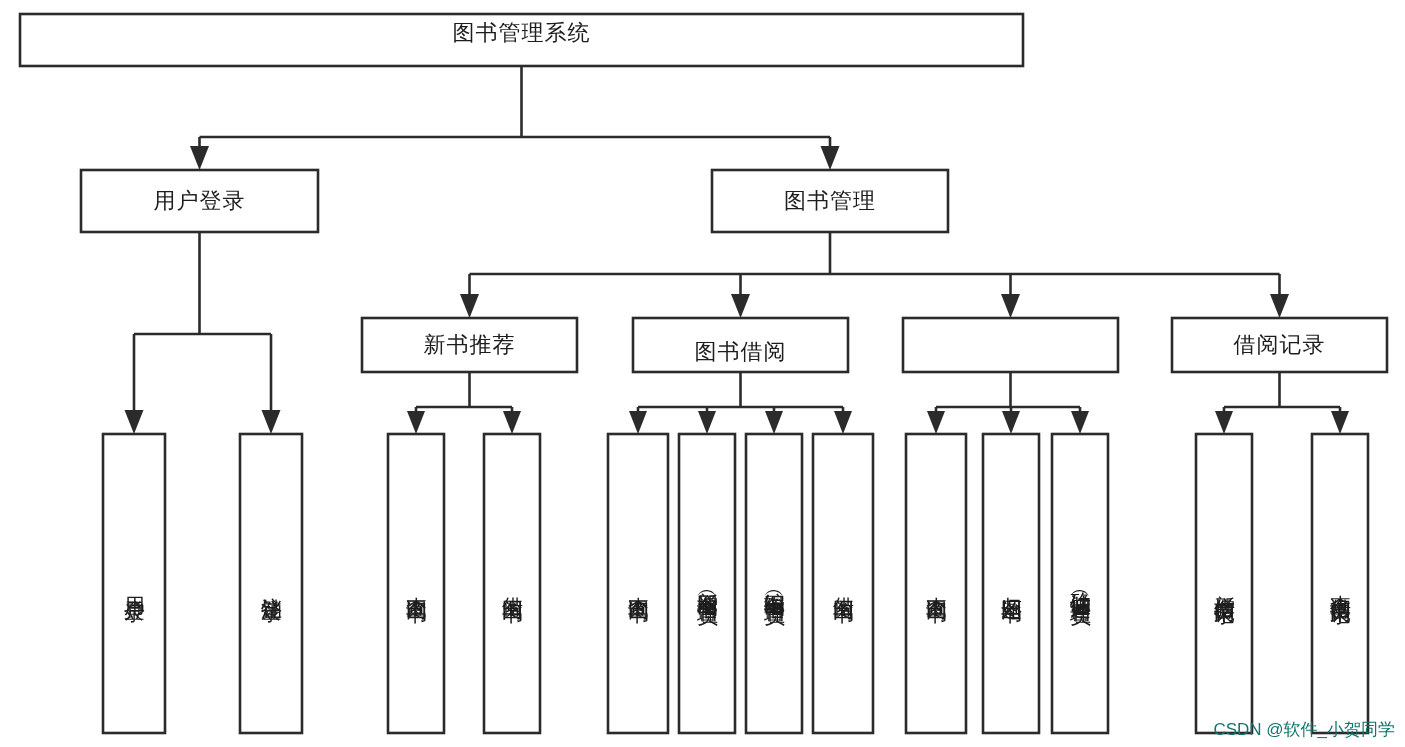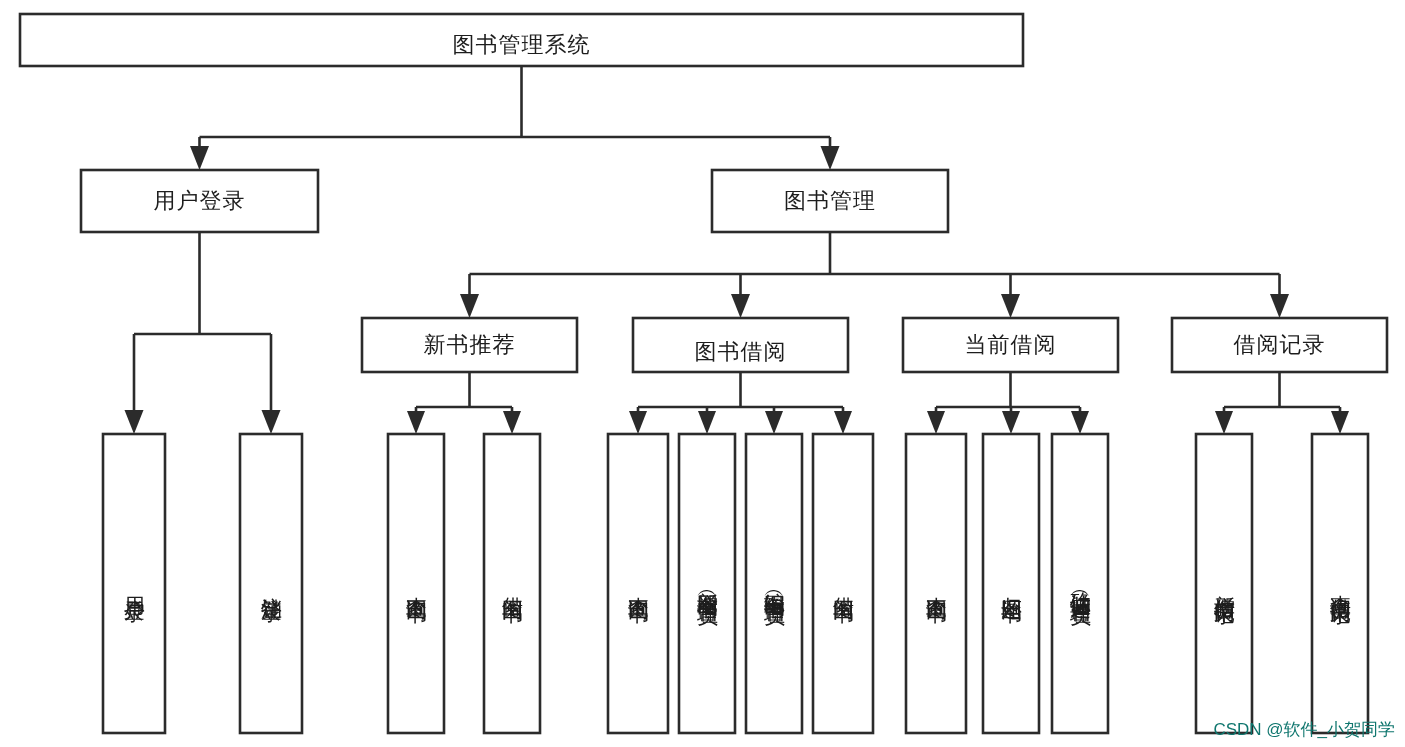--- a/index.html
+++ b/index.html
@@ -166,29 +166,28 @@
     <polygon class="arrow-head" points="1080,434 1071,411 1089,411"></polygon>
 
     <path class="conn" d="M1279.5,372 L1279.5,407"></path>
     <path class="conn" d="M1224,407 L1340,407"></path>
     <path class="conn" d="M1224,407 L1224,420"></path>
     <path class="conn" d="M1340,407 L1340,420"></path>
     <polygon class="arrow-head" points="1224,434 1215,411 1233,411"></polygon>
     <polygon class="arrow-head" points="1340,434 1331,411 1349,411"></polygon>
   </svg>
 
-  <div class="node-label-h" style="left:20px; top:22px; width:1003px; height:46px;">图书管理系统</div>
+  <div class="node-label-h" style="left:20px; top:10px; width:1003px; height:46px;">图书管理系统</div>
 
   <div class="node-label-h" style="left:81px; top:170px; width:237px; height:62px;">用户登录</div>
 
   <div class="node-label-h" style="left:362px; top:318px; width:215px; height:54px;">新书推荐</div>
 
   <div class="node-label-h" style="left:712px; top:170px; width:236px; height:62px;">图书管理</div>
   <div class="node-label-h" style="left:633px; top:318px; width:215px; height:68px;">图书借阅</div>
-  <div class="node-label-h" style="left:903px; top:318px; width:215px; height:54px;">当前借阅</div>
   <div class="node-label-h" style="left:1172px; top:318px; width:215px; height:54px;">借阅记录</div>
 
   <div class="node-label-v" style="left:103px; top:434px; width:62px; height:299px;">用户登录</div>
   <div class="node-label-v" style="left:240px; top:434px; width:62px; height:299px;">注销登录</div>
 
   <div class="node-label-v" style="left:388px; top:434px; width:56px; height:299px;">查询图书</div>
   <div class="node-label-v" style="left:484px; top:434px; width:56px; height:299px;">借阅图书</div>
 
   <div class="node-label-v" style="left:608px; top:434px; width:60px; height:299px;">查询图书</div>
   <div class="node-label-v" style="left:679px; top:434px; width:56px; height:299px;">新增图书（管理员）</div>

